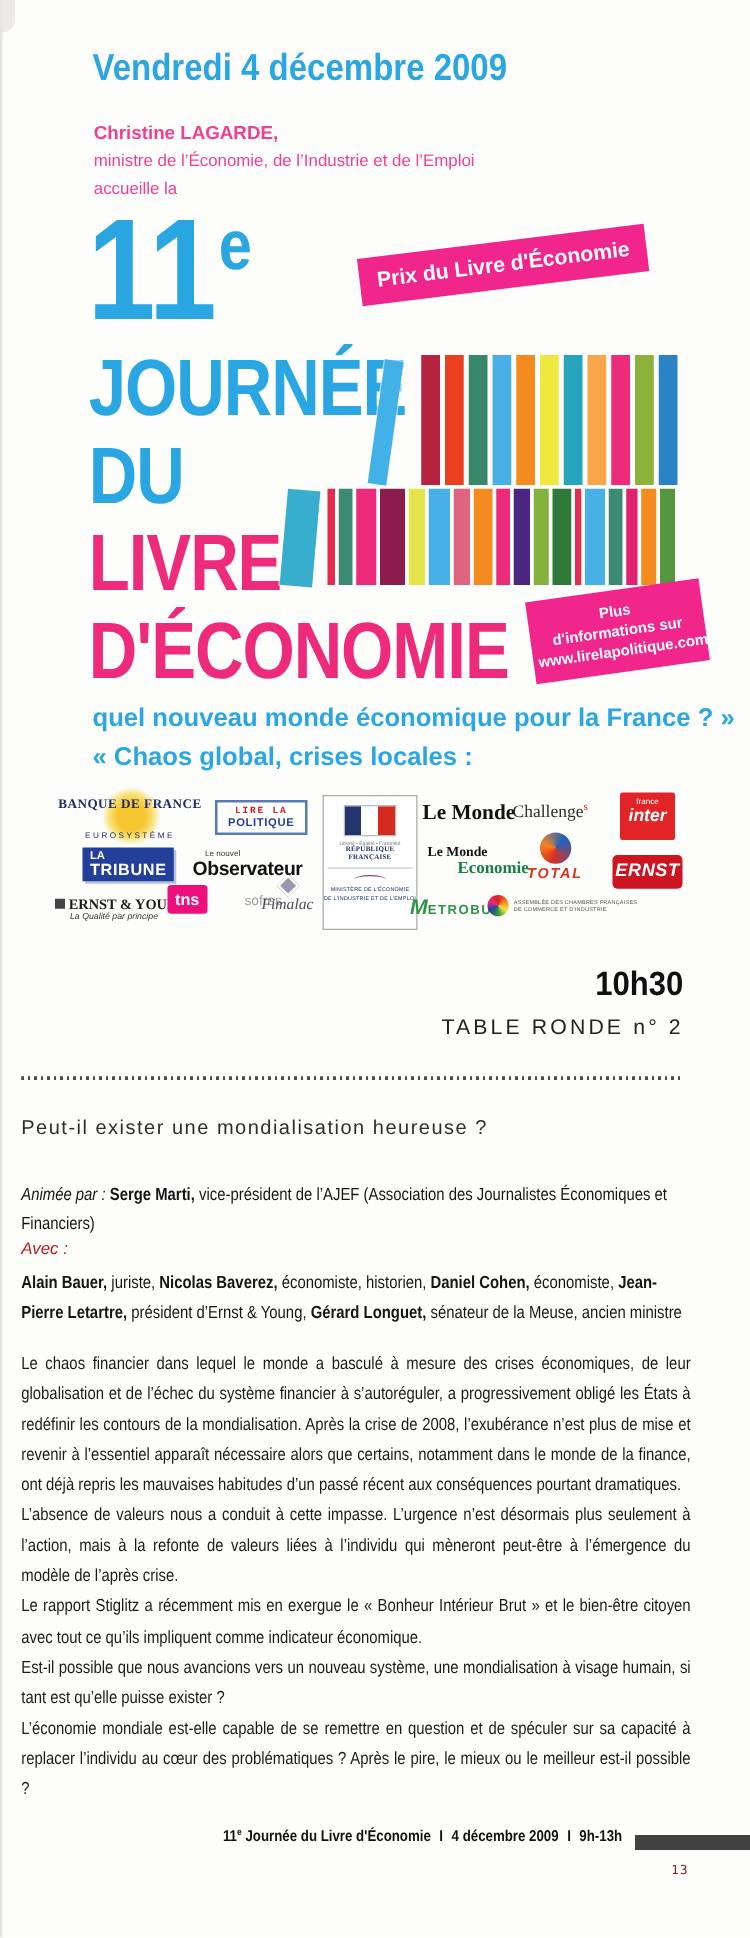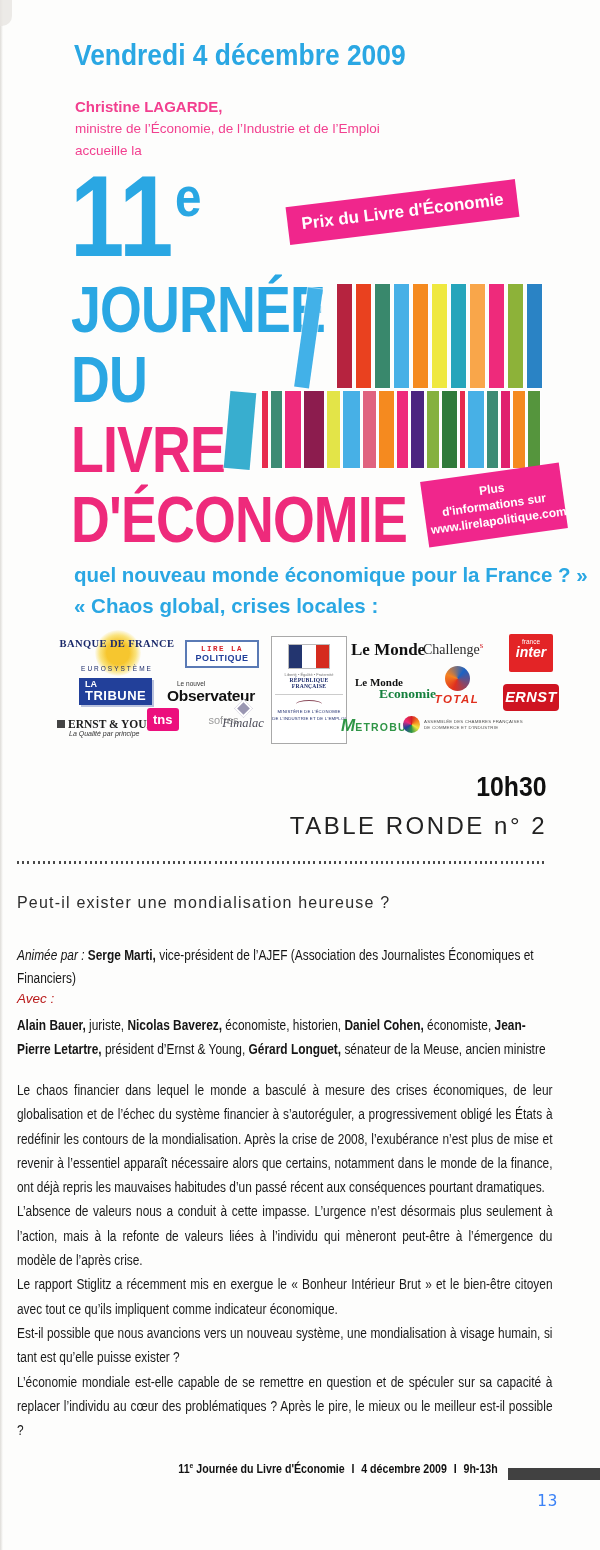--- a/index.html
+++ b/index.html
@@ -39,21 +39,21 @@
   #book-lean-top{left:301px;top:288px;transform:rotate(8deg);}
   #book-lean-bottom{left:227px;top:392px;transform:rotate(5deg);}
   .book-row{position:absolute;display:flex;}
   #books-top-row{left:337px;top:284px;gap:4px;}
   #books-bottom-row{left:262px;top:391px;gap:3px;}
 
   
   .tagline{position:absolute;left:74px;top:559px;color:#2aa7e3;font-weight:700;font-size:20.5px;line-height:31px;}
 
   
-  .sponsors{position:absolute;left:55px;top:632px;width:500px;height:120px;}
+  .sponsors{position:absolute;left:42px;top:632px;width:500px;height:120px;}
   .logo{position:absolute;}
   .bdf{left:0;top:6px;width:124px;text-align:center;}
   .bdf-sun{position:absolute;left:40px;top:-8px;width:46px;height:46px;border-radius:50%;
            background:radial-gradient(circle,#f6c62f 0 35%,#fae37d 55%,rgba(250,227,125,0) 72%);z-index:0;}
   .bdf-name{position:relative;z-index:1;font-size:10.5px;font-weight:700;color:#1b2a6b;letter-spacing:.4px;font-family:"Liberation Serif",serif;}
   .bdf-sub{position:relative;z-index:1;margin-top:16px;font-size:6.5px;color:#1b2a6b;letter-spacing:2px;}
   .tribune{left:24px;top:46px;background:#22409a;color:#fff;padding:2px 6px 3px;line-height:1;box-shadow:2px 2px 0 #b9c2dd;}
   .tribune-l1{font-size:9px;font-weight:700;} .tribune-l2{font-size:13px;font-weight:700;letter-spacing:.5px;}
   .ey{left:2px;top:86px;width:150px;}
   .ey-name{font-size:11.5px;font-weight:700;color:#1d1d1d;font-family:"Liberation Serif",serif;}
@@ -97,40 +97,40 @@
   .acfci-txt{font-size:4.4px;color:#555;line-height:6px;letter-spacing:.2px;}
   .inter{left:454px;top:2px;width:44px;height:38px;background:#e32426;border-radius:2px;color:#fff;text-align:center;padding-top:4px;box-sizing:border-box;}
   .inter-pre{font-size:6.5px;line-height:7px;}
   .inter-name{font-size:14px;font-weight:700;font-style:italic;line-height:15px;}
   .sncf{left:448px;top:52px;width:56px;height:27px;background:#cf1421;border-radius:4px;
         color:#fff;font-weight:700;font-style:italic;font-size:14.5px;text-align:center;line-height:27px;letter-spacing:.5px;}
 
   
   .session-time{position:absolute;right:53px;top:772px;font-size:27px;font-weight:700;color:#101010;
                 transform:scaleX(0.92);transform-origin:100% 0;}
-  .session-label{position:absolute;right:53px;top:812px;font-size:24px;letter-spacing:2.5px;color:#222;white-space:nowrap;}
+  .session-label{position:absolute;right:53px;top:812px;font-size:17px;letter-spacing:2.5px;color:#222;white-space:nowrap;}
   .dotted{position:absolute;left:17px;top:861px;width:529px;height:2.5px;
           background:repeating-linear-gradient(90deg,#4a4a4a 0 2px,transparent 2px 5.2px);}
 
   
   .question{position:absolute;left:17px;top:894px;font-size:16px;letter-spacing:1.2px;color:#2d2d2d;white-space:nowrap;}
   .cond{transform:scaleX(0.85);transform-origin:0 0;width:630px;}
   .moderator{position:absolute;left:17px;top:944px;font-size:14px;line-height:23px;color:#151515;}
   .with-label{position:absolute;left:17px;top:991px;font-size:13.5px;font-style:italic;color:#b91c1c;}
   .participants{position:absolute;left:17px;top:1013px;font-size:14px;line-height:24px;color:#151515;}
   .bodytext{position:absolute;left:17px;top:1078px;font-size:14px;line-height:24.3px;color:#1a1a1a;}
   .bodytext p{margin:0;text-align:justify;}
 
   
   .footer-line{position:absolute;top:1461px;right:102px;font-size:12.5px;font-weight:700;color:#111;
                white-space:nowrap;transform:scaleX(0.85);transform-origin:100% 0;}
   .footer-sup{font-size:8px;vertical-align:super;}
   .footer-sep{margin:0 8px;}
   .footer-bar{position:absolute;left:508px;top:1468px;width:92px;height:12px;background:#414141;}
-  .page-num{position:absolute;left:537px;top:1491px;font-size:16px;letter-spacing:1px;color:#3b82f6;
+  .page-num{position:absolute;left:537px;top:1491px;font-size:10px;letter-spacing:1px;color:#7f1d1d;
             font-family:"DejaVu Sans Mono",monospace;}
 </style>
 </head>
 <body>
 
 <div class="page">
   <div class="scan-edge"></div>
   <div class="smudge"></div>
 
   <h1 class="date">Vendredi 4 décembre 2009</h1>

